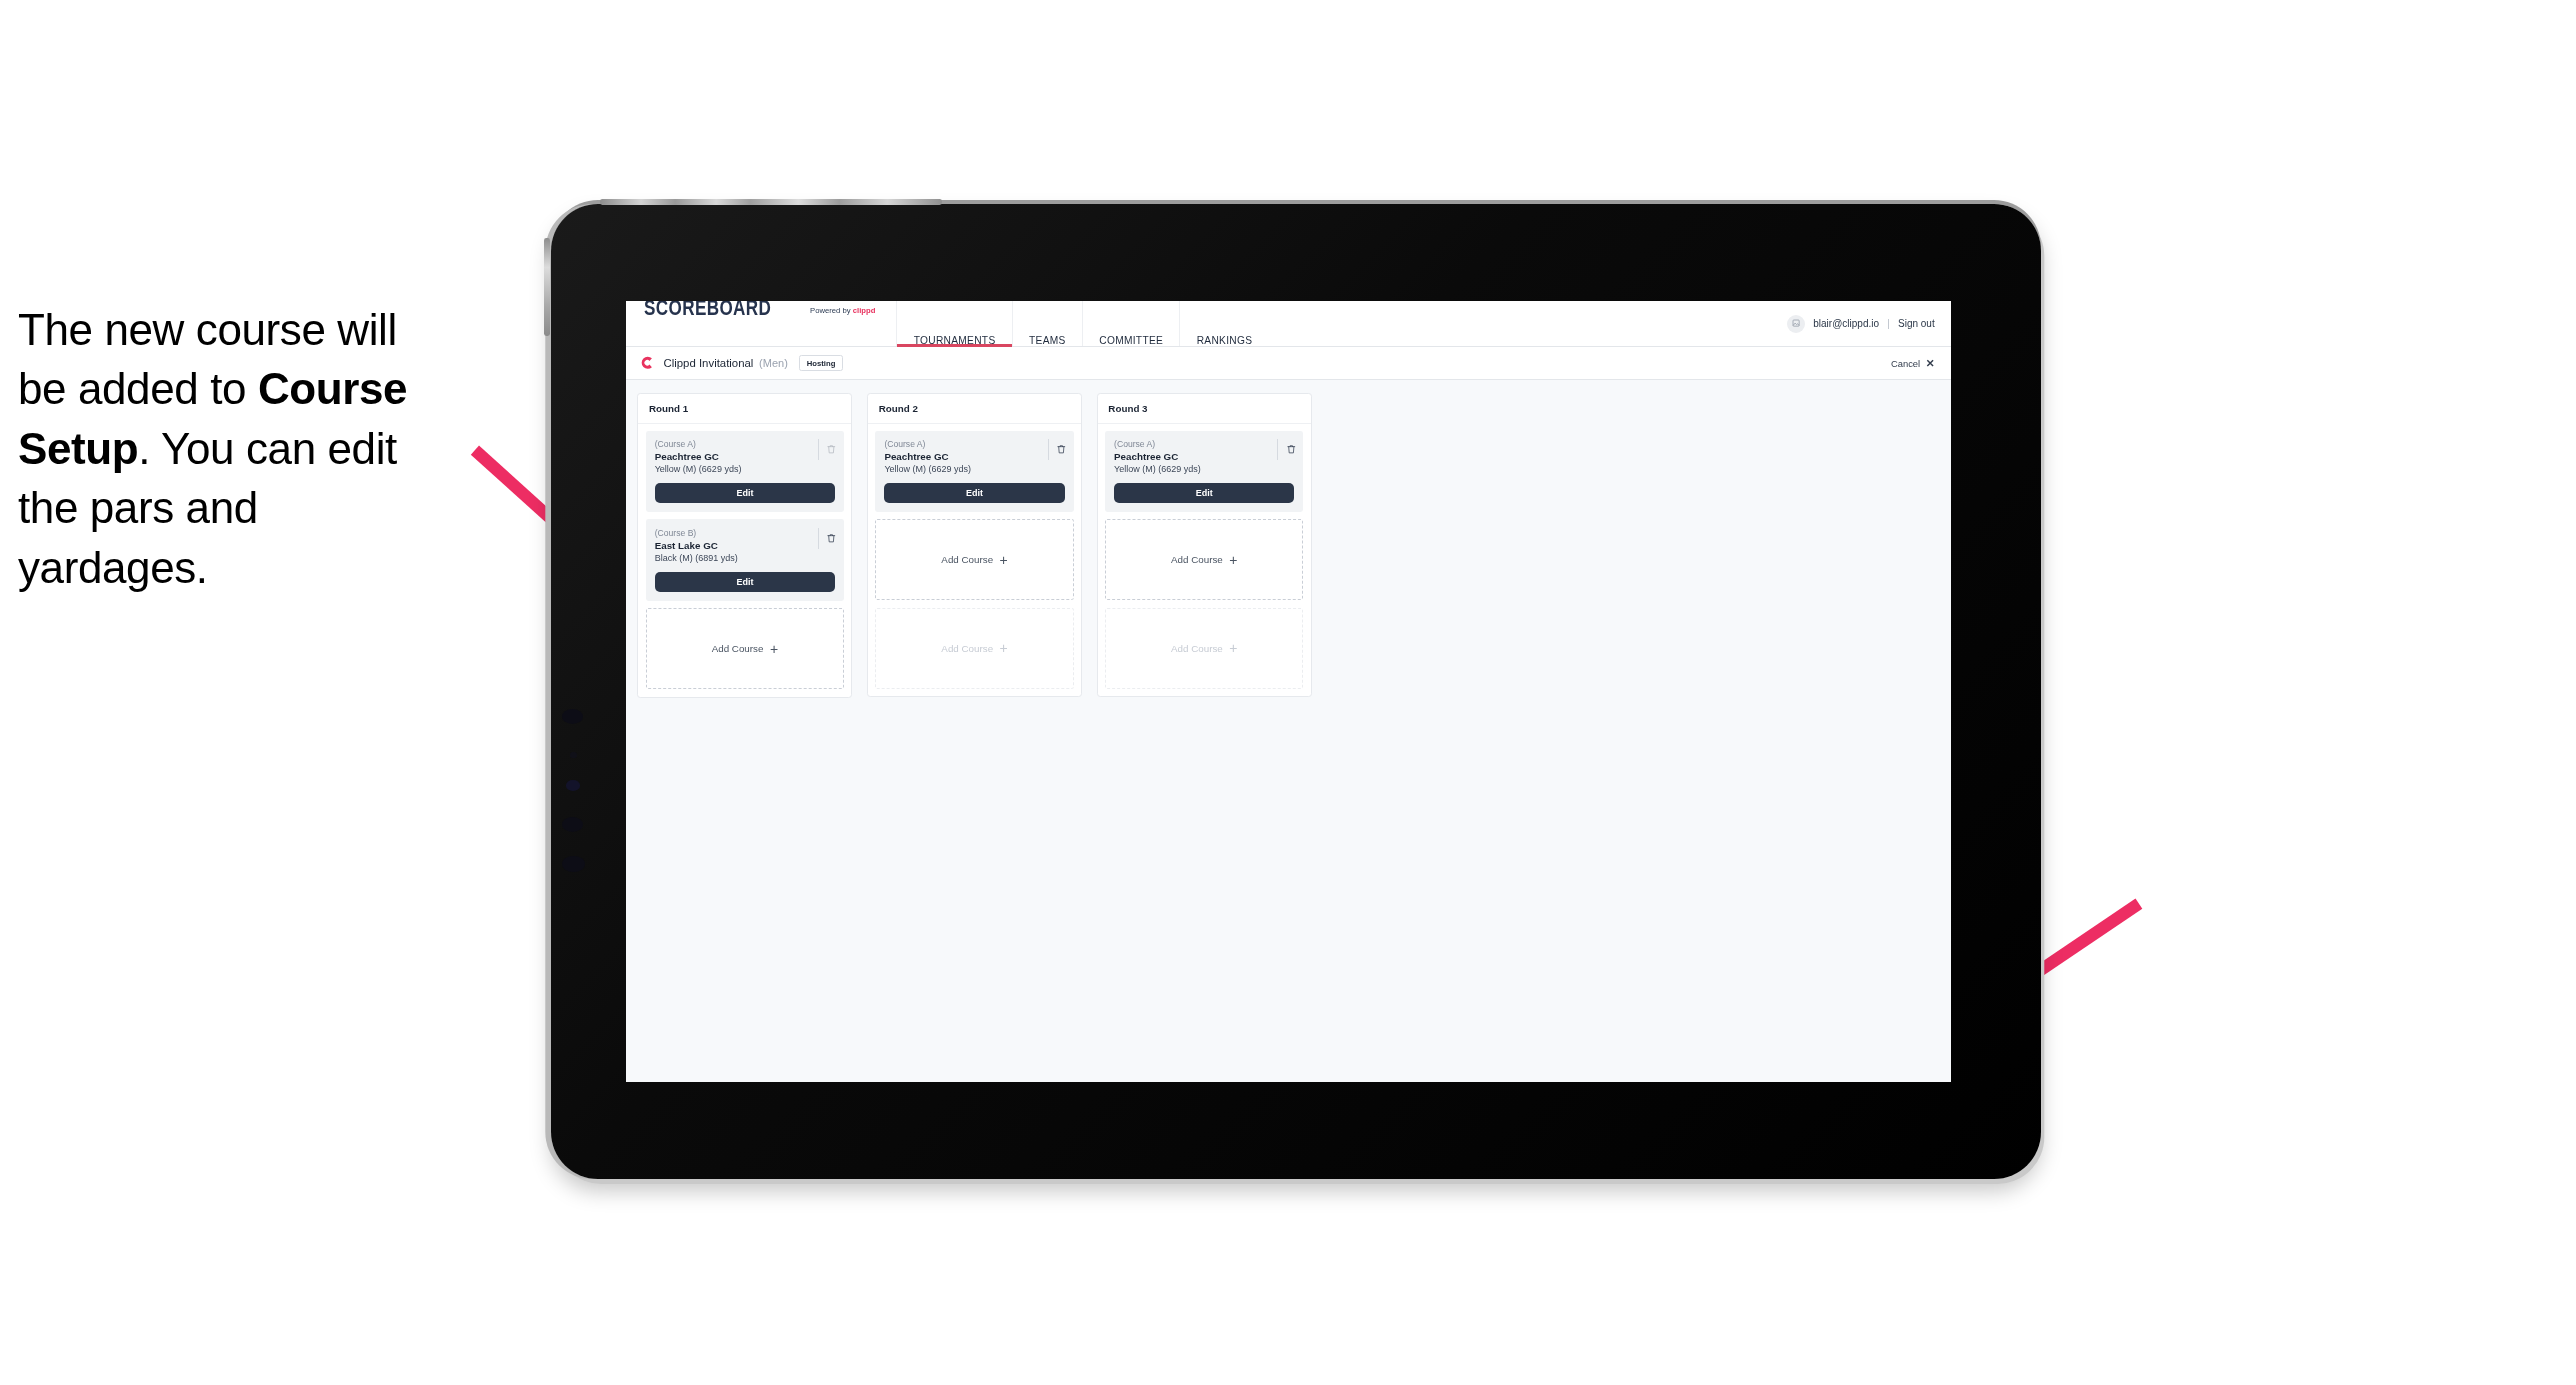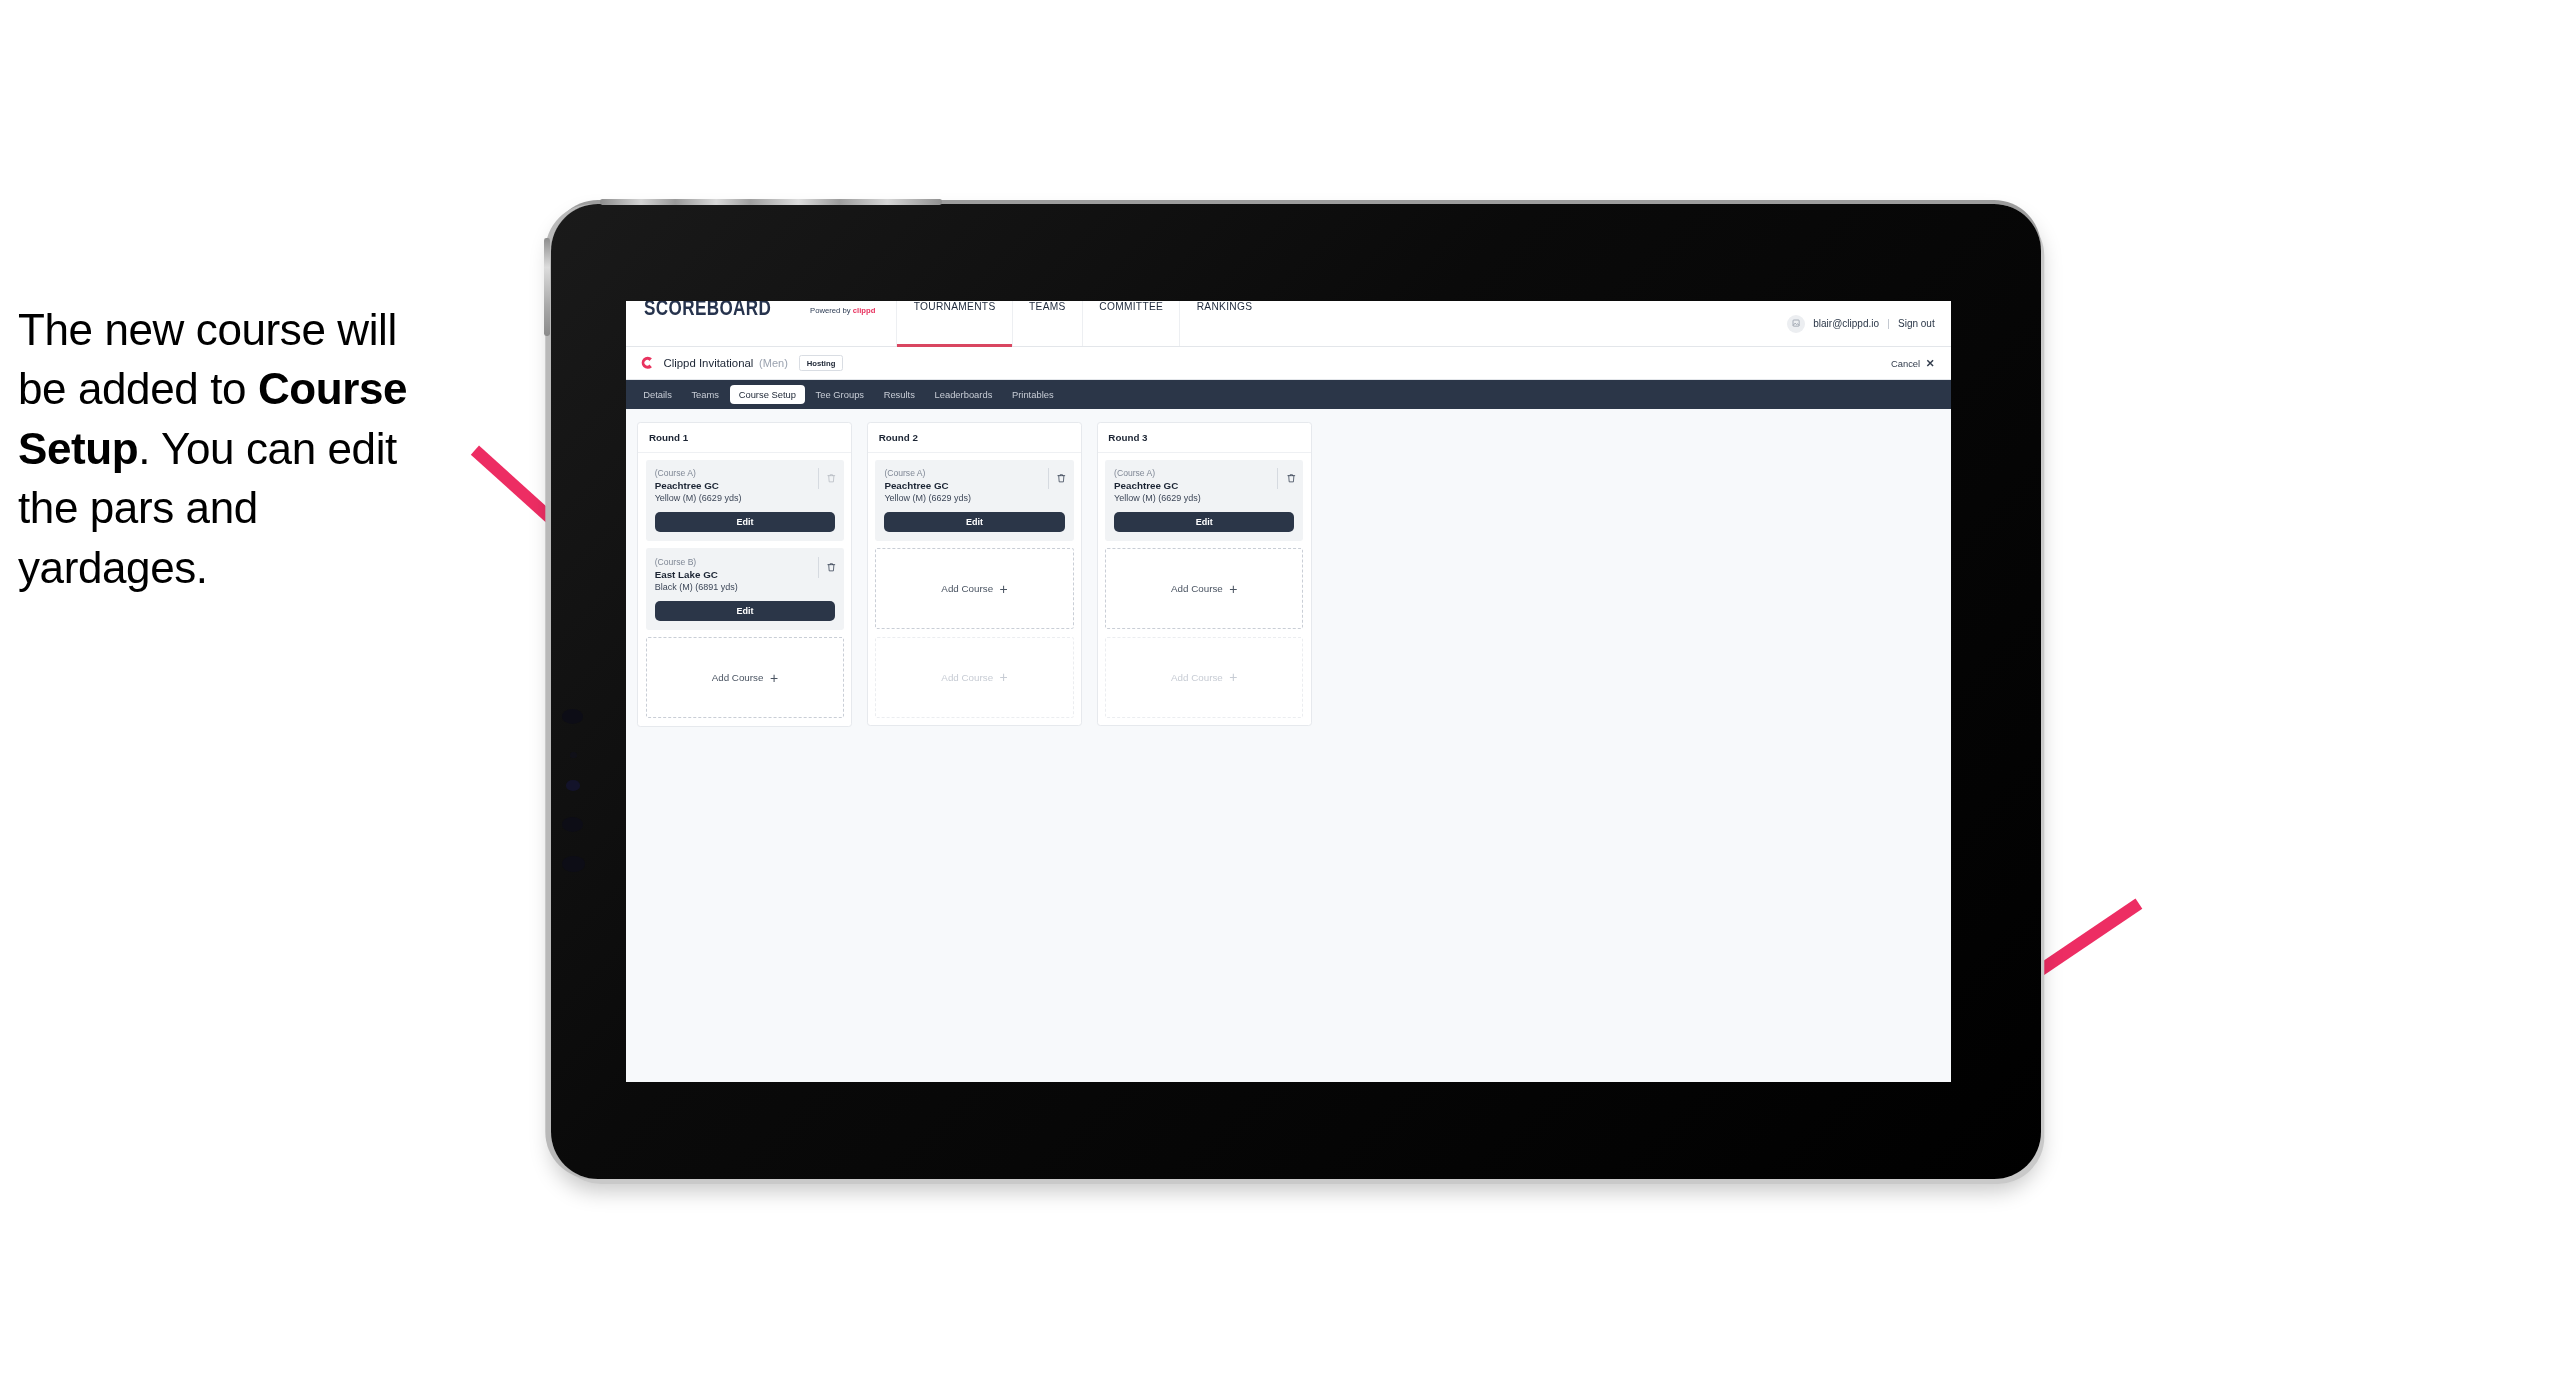--- a/index.html
+++ b/index.html
@@ -94,21 +94,21 @@
     font-size: 18px; font-weight: 700; color: #26334d;
     letter-spacing: 0.4px; line-height: 1;
     font-family: "Liberation Sans", sans-serif;
     transform: scaleY(1.18) scaleX(0.95);
     transform-origin: left center;
   }
   #brand-sub { font-size: 7.7px; color: #2b3a52; margin-top: 4.9px; white-space: nowrap; padding-left: 32px; }
   #brand-sub .clippd { color: #e8335f; font-weight: 700; }
 
   .navtab {
-    display: flex; align-items: flex-start; justify-content: center;
+    display: flex; align-items: flex-end; justify-content: center;
     padding: 0 16.3px;
     font-size: 10.2px; font-weight: 500; color: #1f2a3c;
     letter-spacing: 0.3px;
     border-left: 0.8px solid #edeff2;
     position: relative; cursor: pointer;
   }
   .navtab:last-of-type { border-right: 0.8px solid #edeff2; }
   .navtab.active::after {
     content: ""; position: absolute; left: 0; right: 0; bottom: -0.8px;
     height: 2.4px; background: #d94660;
@@ -298,29 +298,20 @@
       </div>
       <span id="tournament-name">Clippd Invitational</span>
       <span id="tournament-gender">(Men)</span>
       <span id="hosting-badge">Hosting</span>
       <div id="cancel-btn">
         <span>Cancel</span>
         <span class="x">✕</span>
       </div>
     </div>
 
-    <div id="tabbar">
-      <div class="stab"><span>Details</span></div>
-      <div class="stab"><span>Teams</span></div>
-      <div class="stab active"><span>Course Setup</span></div>
-      <div class="stab"><span>Tee Groups</span></div>
-      <div class="stab"><span>Results</span></div>
-      <div class="stab"><span>Leaderboards</span></div>
-      <div class="stab"><span>Printables</span></div>
-    </div>
 
     <div id="board">
 
       <div class="round-col">
         <div class="round-header">Round 1</div>
         <div class="round-body">
 
           <div class="course-card">
             <div class="card-actions">
               <div class="vdivider"></div>

